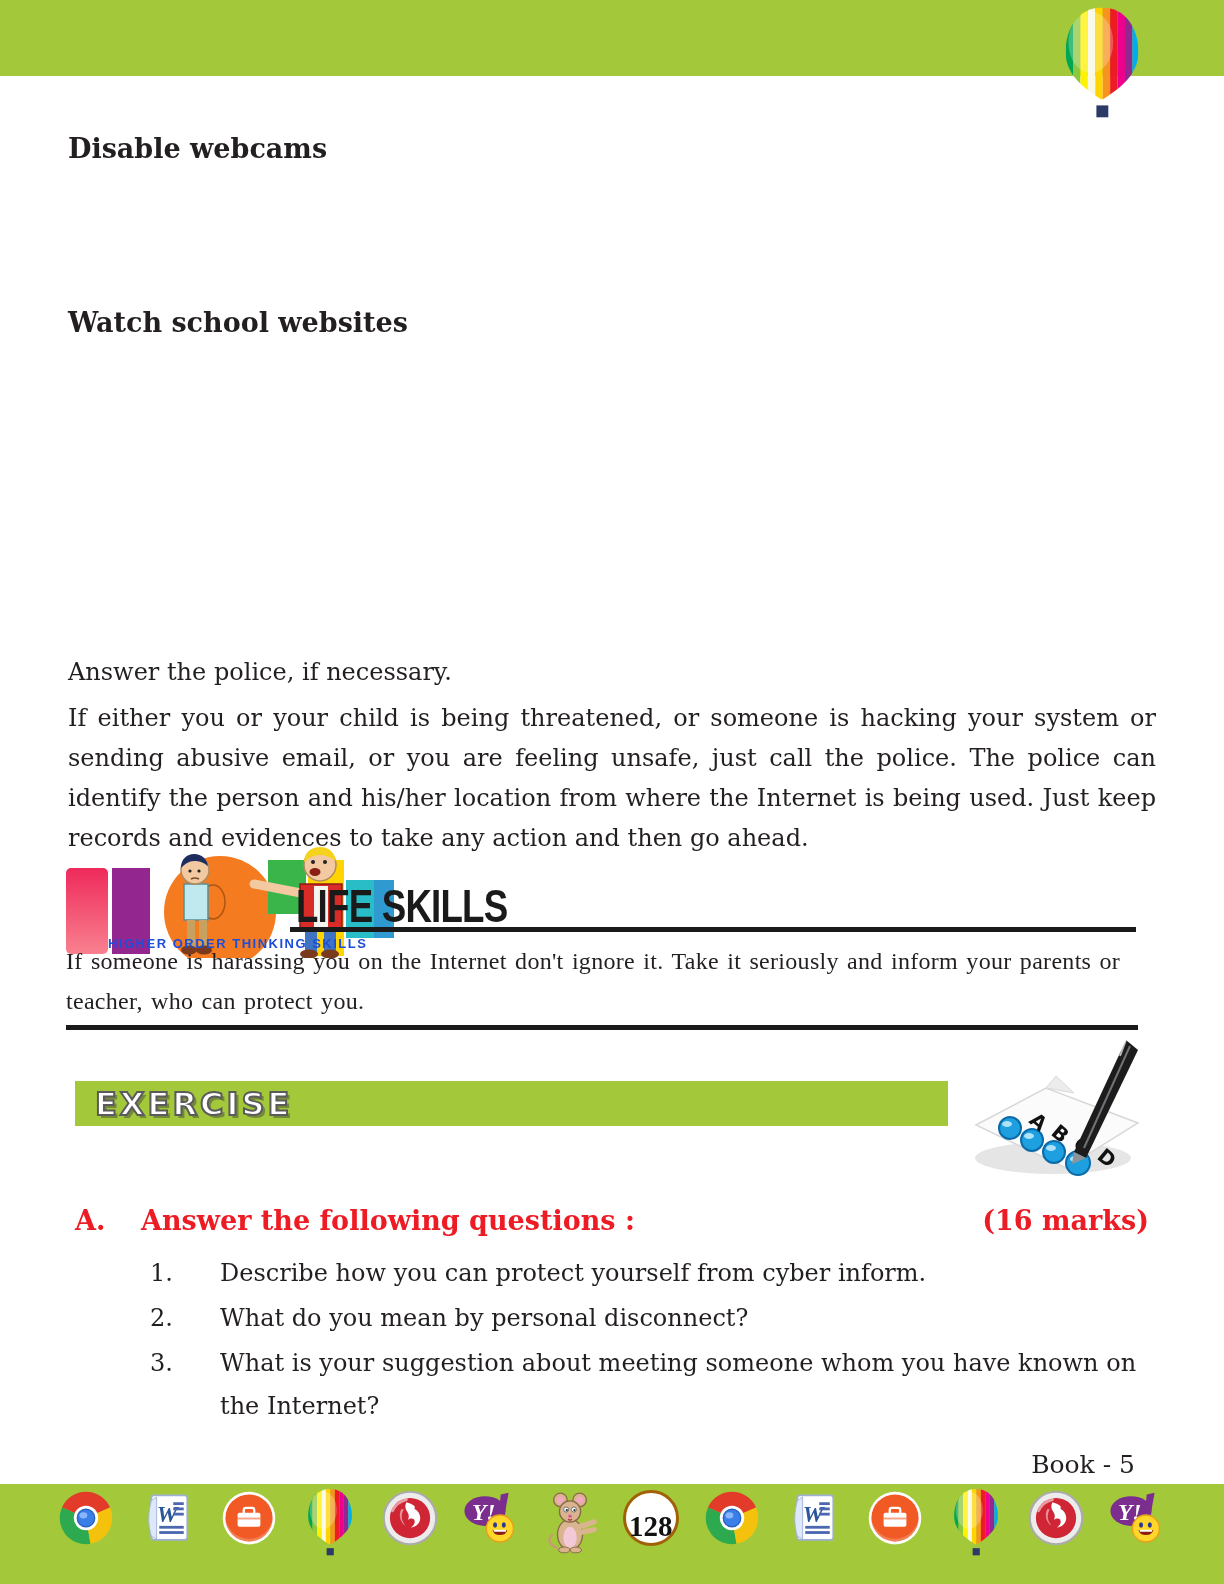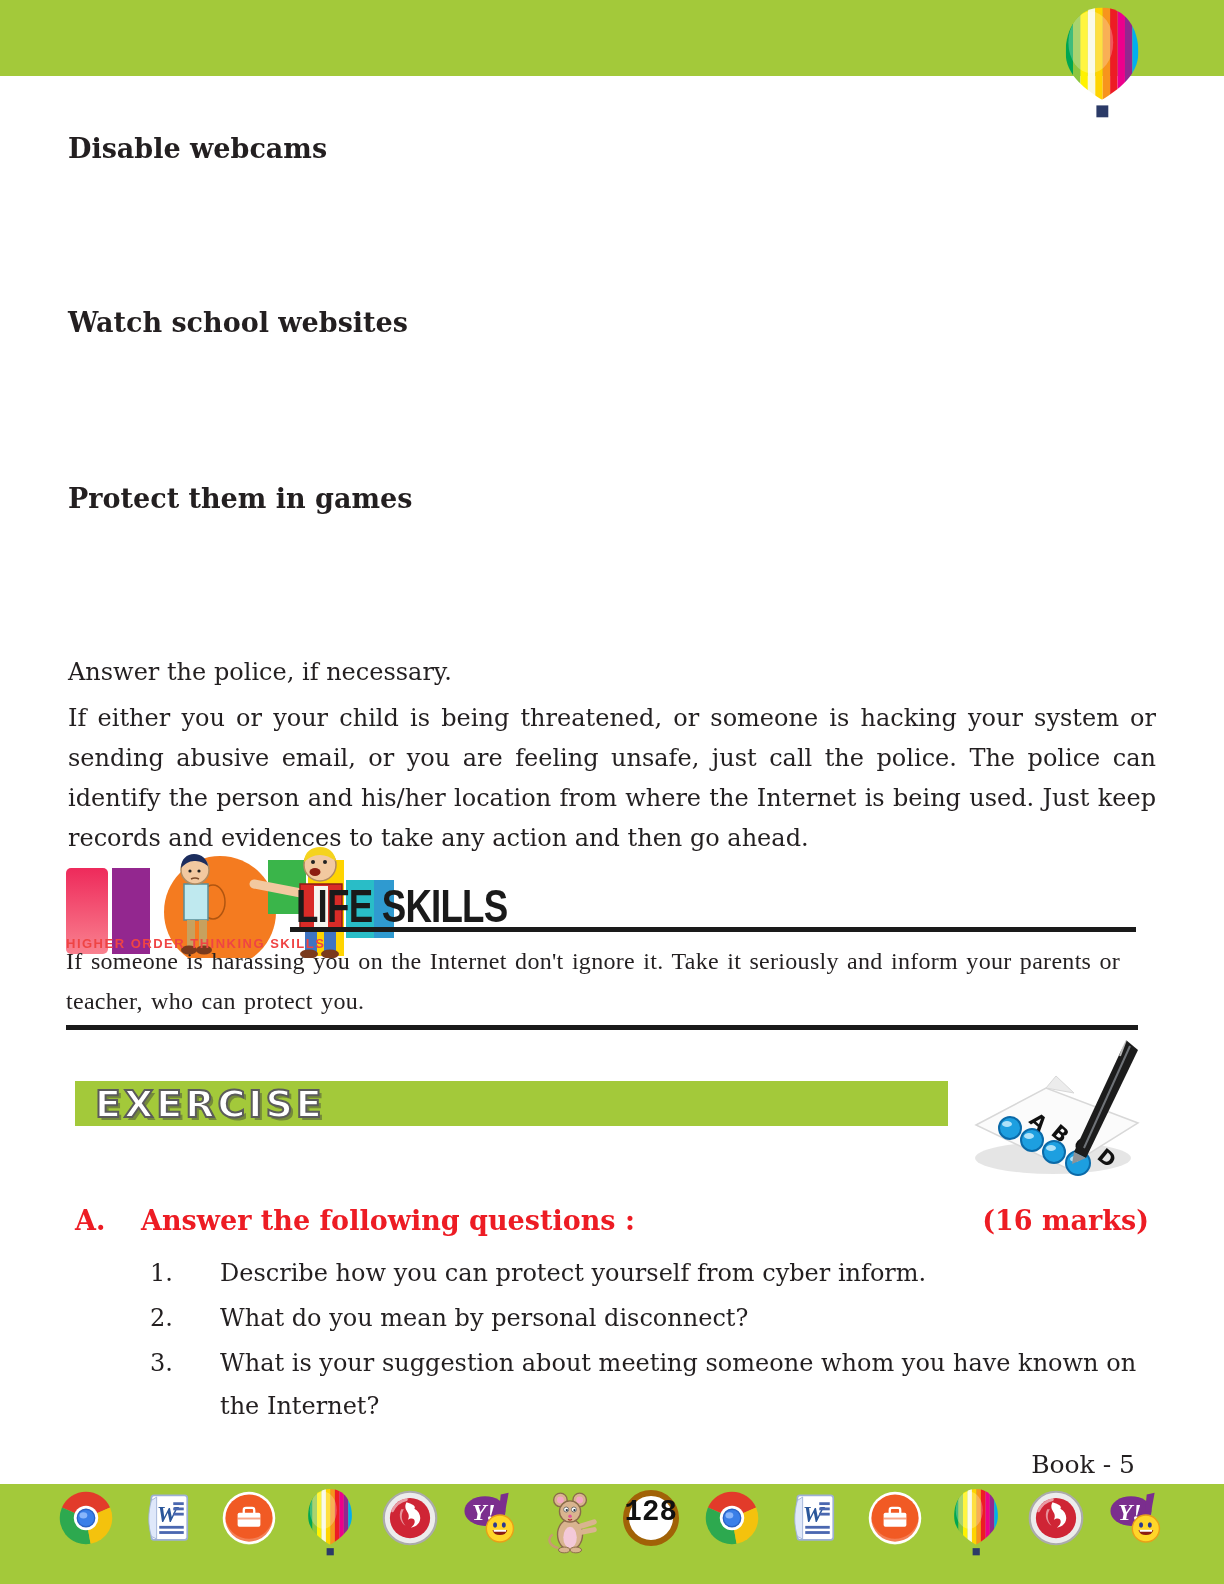--- a/index.html
+++ b/index.html
@@ -10,53 +10,53 @@
   .green-bar{background:#a3c93a;}
   .top-bar{left:0;top:0;width:1224px;height:76px;}
   .balloon-top{left:1056px;top:6px;width:92px;height:112px;}
   
   .sec-h{left:68px;width:1088px;font-size:27px;font-weight:bold;line-height:34px;}
   .body-p{left:68px;width:1088px;font-size:24px;line-height:40px;text-align:justify;}
   .plain-line{left:68px;width:1088px;font-size:24px;line-height:40px;}
   
   .hots-logo{left:62px;top:838px;width:340px;height:120px;}
   .hots-caption{left:66px;top:936px;font-family:"Liberation Sans",sans-serif;font-size:13px;
-                font-weight:bold;letter-spacing:1.5px;color:#ef4444;white-space:nowrap;}
+                font-weight:bold;letter-spacing:1.5px;color:#1d4ed8;white-space:nowrap;padding-left:42px;}
   .ls-title{left:296px;top:882px;font-family:"Liberation Sans",sans-serif;font-size:47px;
             font-weight:800;letter-spacing:-1px;color:#1a1a1a;transform:scaleX(.78);
             transform-origin:left bottom;white-space:nowrap;line-height:47px;}
   .ls-underline{left:290px;top:927px;width:846px;height:5px;background:#1a1a1a;}
   .ls-text{left:66px;top:941px;width:1072px;font-family:"Liberation Serif",serif;
            font-size:24px;line-height:40px;letter-spacing:.3px;word-spacing:2px;}
   .thick-rule{left:66px;top:1025px;width:1072px;height:5px;background:#1a1a1a;}
   
   .ex-banner{left:75px;top:1081px;width:1080px;height:45px;background:#a3c93a;
              display:flex;align-items:center;}
   .ex-banner span{margin-left:20px;font-family:"DejaVu Sans","Liberation Sans",sans-serif;
-      font-size:38px;font-weight:bold;letter-spacing:3px;color:#fff;
+      font-size:32px;font-weight:bold;letter-spacing:3px;color:#fff;
       -webkit-text-stroke:2px #5b5b5b;text-shadow:3px 3px 0 rgba(60,60,60,.45);}
   .notepad{left:948px;top:1030px;width:210px;height:165px;background:#fff;}
   .qa-head{left:75px;top:1204px;width:1074px;display:flex;font-size:27px;font-weight:bold;
            color:#ed1c24;line-height:34px;}
   .qa-letter{width:66px;flex:none;}
   .qa-marks{margin-left:auto;}
   .q-row{left:150px;display:flex;font-size:24px;line-height:43px;}
   .q-num{width:70px;flex:none;}
   .q-text{width:932px;}
   
   .book-label{top:1450px;right:89px;font-size:25px;line-height:30px;}
   .footer-bar{left:0;top:1484px;width:1224px;height:100px;}
   .footer-icons{left:58px;top:1490px;right:58px;display:flex;justify-content:space-between;
                 align-items:flex-start;}
   .fico{width:56px;height:56px;flex:none;}
   .fico-balloon{width:54px;height:68px;margin-top:-2px;}
   .fico-mouse{width:52px;height:66px;}
-  .page-circle{width:56px;height:56px;border:6px solid #a16207;border-radius:50%;background:#fff;
-      display:flex;align-items:flex-start;justify-content:center;font-size:29px;font-weight:bold;
-      font-family:Liberation Mono, monospace;color:#111;box-sizing:border-box;}
+  .page-circle{width:56px;height:56px;border:3px solid #a16207;border-radius:50%;background:#fff;
+      display:flex;align-items:flex-end;justify-content:center;font-size:29px;font-weight:bold;
+      font-family:Liberation Serif, serif;color:#111;box-sizing:border-box;}
   svg text{user-select:none;}
 </style>
 </head>
 <body>
 
 <svg width="0" height="0" style="position:absolute" aria-hidden="true">
   <defs>
     <clipPath id="balloonClip">
       <path d="M32,1 C15,1 6,16 6,33 C6,50 21,60 32,67 C43,60 58,50 58,33 C58,16 49,1 32,1 Z"></path>
     </clipPath>
@@ -129,21 +129,20 @@
 
   <div class="abs green-bar top-bar"></div>
   <svg class="abs balloon-top" viewBox="0 0 64 80">
     <use href="#icon-balloon-def"></use>
   </svg>
 
   <div class="abs sec-h" style="top:132px">Disable webcams</div>
 
   <div class="abs sec-h" style="top:306px">Watch school websites</div>
 
-  <div class="abs sec-h" style="top:482px">Protect them in games</div>
 
   <div class="abs plain-line" style="top:652px">Answer the police, if necessary.</div>
   <div class="abs body-p" style="top:698px">If either you or your child is being threatened, or someone is hacking your system or sending abusive email, or you are feeling unsafe, just call the police. The police can identify the person and his/her location from where the Internet is being used. Just keep records and evidences to take any action and then go ahead.</div>
 
   <svg class="abs hots-logo" viewBox="0 0 340 120">
     <defs>
       <linearGradient id="gPink" x1="0" y1="0" x2="0" y2="1">
         <stop offset="0" stop-color="#ee2a5b"></stop>
           <stop offset="1" stop-color="#f9818f"></stop>
       </linearGradient>

